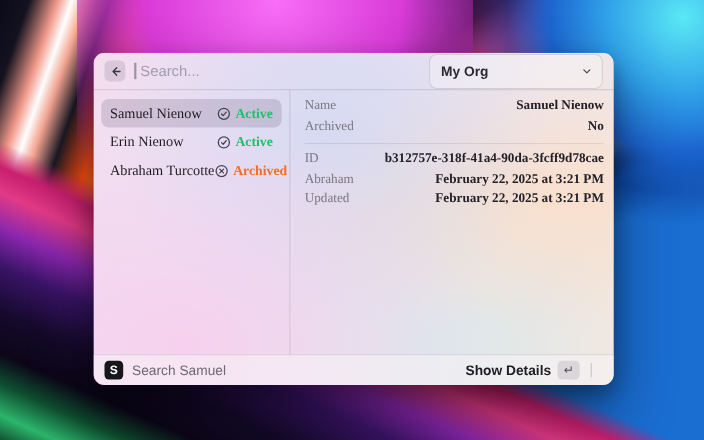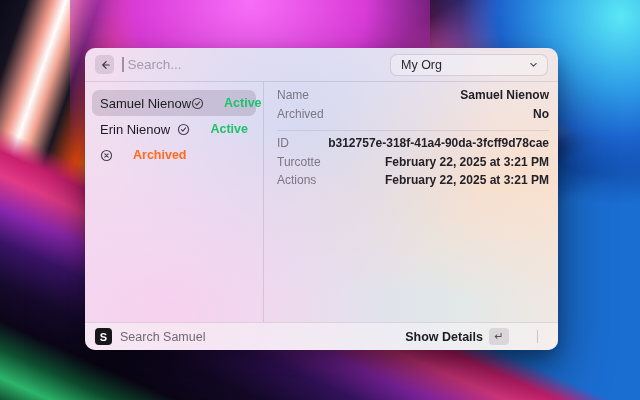--- a/index.html
+++ b/index.html
@@ -32,51 +32,51 @@
     box-shadow:0 28px 55px rgba(0,0,0,.45), 0 8px 18px rgba(0,0,0,.28);}
 
   
   .header{height:34px;display:flex;align-items:center;padding:0 10px;border-bottom:1px solid rgba(60,50,70,.13);box-sizing:border-box;}
   .back-btn{width:19px;height:19px;flex:0 0 auto;border:none;border-radius:5px;background:rgba(82,70,96,.15);
     display:flex;align-items:center;justify-content:center;color:#3a3742;padding:0;margin-right:8px;cursor:pointer;}
   .caret{width:1.5px;height:15px;background:#9a93a6;margin-right:2px;flex:0 0 auto;}
   .search-input{flex:1;min-width:0;background:transparent;border:none;outline:none;font-size:13.5px;color:#232129;
     font-family:"Liberation Sans","DejaVu Sans",sans-serif;}
   .search-input::placeholder{color:#a39cae;}
-  .org-select{width:158px;height:22px;flex:0 0 auto;border-radius:7px;border:1px solid rgba(70,60,85,.17);
+  .org-select{width:158px;height:32px;flex:0 0 auto;border-radius:7px;border:1px solid rgba(70,60,85,.17);
     background:rgba(255,255,255,.3);display:flex;align-items:center;justify-content:space-between;
-    padding:0 8px 0 10px;box-sizing:border-box;font-size:12.5px;font-weight:400;color:#2a2830;cursor:pointer;}
+    padding:0 8px 0 10px;box-sizing:border-box;font-size:12.5px;font-weight:700;color:#2a2830;cursor:pointer;}
   .org-select .chev{color:#4a4752;display:flex;}
 
   
-  .content{display:flex;height:240px;}
+  .content{display:flex;height:240px;font-family:Liberation Serif, serif;}
   .client-list{width:178px;flex:0 0 auto;padding:8px 7px;box-sizing:border-box;}
   .client-row{height:26px;border-radius:7px;display:flex;align-items:center;justify-content:space-between;padding:0 8px;cursor:pointer;}
   .client-row.selected{background:var(--selection, rgba(118,101,129,.24));}
   .client-name{font-size:13px;color:#1d1b22;white-space:nowrap;}
-  .client-status{display:flex;align-items:flex-end;gap:20px;}
+  .client-status{display:flex;align-items:center;gap:4px;}
   .status-icon{color:#46434e;flex:0 0 auto;display:block;}
   .status-text{font-size:12.5px;font-weight:700;}
   .status-active .status-text{color:var(--active,#1fc16b);}
   .status-archived .status-text{color:var(--archived,#fd6b1e);}
   .v-divider{width:1px;background:rgba(60,50,70,.13);}
   .details{flex:1;padding:6px 9px 0 13px;box-sizing:border-box;}
   .detail-row{height:18.5px;display:flex;justify-content:space-between;align-items:flex-start;gap:12px;}
   .detail-label{font-size:12px;color:#7b7781;white-space:nowrap;}
   .detail-value{font-size:12px;color:#232128;font-weight:600;text-align:right;white-space:nowrap;}
   .h-divider{height:1px;background:rgba(60,50,70,.11);margin:5px 0;}
 
   
   .footer{height:28px;border-top:1px solid rgba(60,50,70,.13);background:rgba(248,244,248,.55);
     display:flex;align-items:center;justify-content:space-between;padding:0 10px;box-sizing:border-box;}
   .footer-left{display:flex;align-items:center;}
   .app-icon{width:17px;height:17px;border-radius:4px;background:#17161a;color:#fff;font-weight:800;font-size:11px;
     display:flex;align-items:center;justify-content:center;}
   .footer-app-label{color:#6e6a75;font-size:12.5px;margin-left:8px;}
-  .footer-right{display:flex;align-items:center;gap:18px;}
+  .footer-right{display:flex;align-items:center;}
   .footer-action{display:flex;align-items:center;cursor:pointer;}
   .action-label{font-size:12.5px;color:#5f5b66;}
   .action-label.primary{color:#1e1c23;font-weight:700;}
   .key-badge{background:rgba(75,65,90,.14);border-radius:4px;min-width:12px;height:17px;padding:0 4px;
     display:flex;align-items:center;justify-content:center;font-size:11px;color:#524e59;margin-left:6px;}
   .footer-sep{width:1px;height:13px;background:rgba(60,50,70,.22);margin:0 10px;}
 </style>
 </head>
 <body>
 
@@ -126,20 +126,21 @@
       <svg class="status-icon icon-check" width="13" height="13" viewBox="0 0 16 16">
         <circle cx="8" cy="8" r="6.2" fill="none" stroke="currentColor" stroke-width="1.4"></circle>
         <path d="M5.4 8.2l1.8 1.8 3.4-3.9" fill="none" stroke="currentColor" stroke-width="1.4" stroke-linecap="round" stroke-linejoin="round"></path>
       </svg>
 
       <span class="status-text">Active</span>
     </span>
   </div>
 
   <div class="client-row status-archived">
+    <span class="client-name">Abraham Turcotte</span>
     <span class="client-status">
 
       <svg class="status-icon icon-x" width="13" height="13" viewBox="0 0 16 16">
         <circle cx="8" cy="8" r="6.2" fill="none" stroke="currentColor" stroke-width="1.4"></circle>
         <path d="M5.9 5.9l4.2 4.2M10.1 5.9l-4.2 4.2" fill="none" stroke="currentColor" stroke-width="1.4" stroke-linecap="round"></path>
       </svg>
       <span class="status-text">Archived</span>
     </span>
   </div>
 </div>
@@ -157,26 +158,26 @@
   </div>
 </div>
         <div class="h-divider"></div>
         <div class="detail-group" id="detail-group-secondary">
   <div class="detail-row">
     <span class="detail-label">ID</span>
     <span class="detail-value">b312757e-318f-41a4-90da-3fcff9d78cae</span>
   </div>
 
   <div class="detail-row">
-    <span class="detail-label">Turcotte</span>
+    <span class="detail-label">Abraham</span>
     <span class="detail-value">February 22, 2025 at 3:21 PM</span>
   </div>
 
   <div class="detail-row">
-    <span class="detail-label">Actions</span>
+    <span class="detail-label">Updated</span>
     <span class="detail-value">February 22, 2025 at 3:21 PM</span>
   </div>
 </div>
       </div>
     </div>
 
     <div class="footer">
       <div class="footer-left">
         <div class="app-icon">
           <span>S</span>

